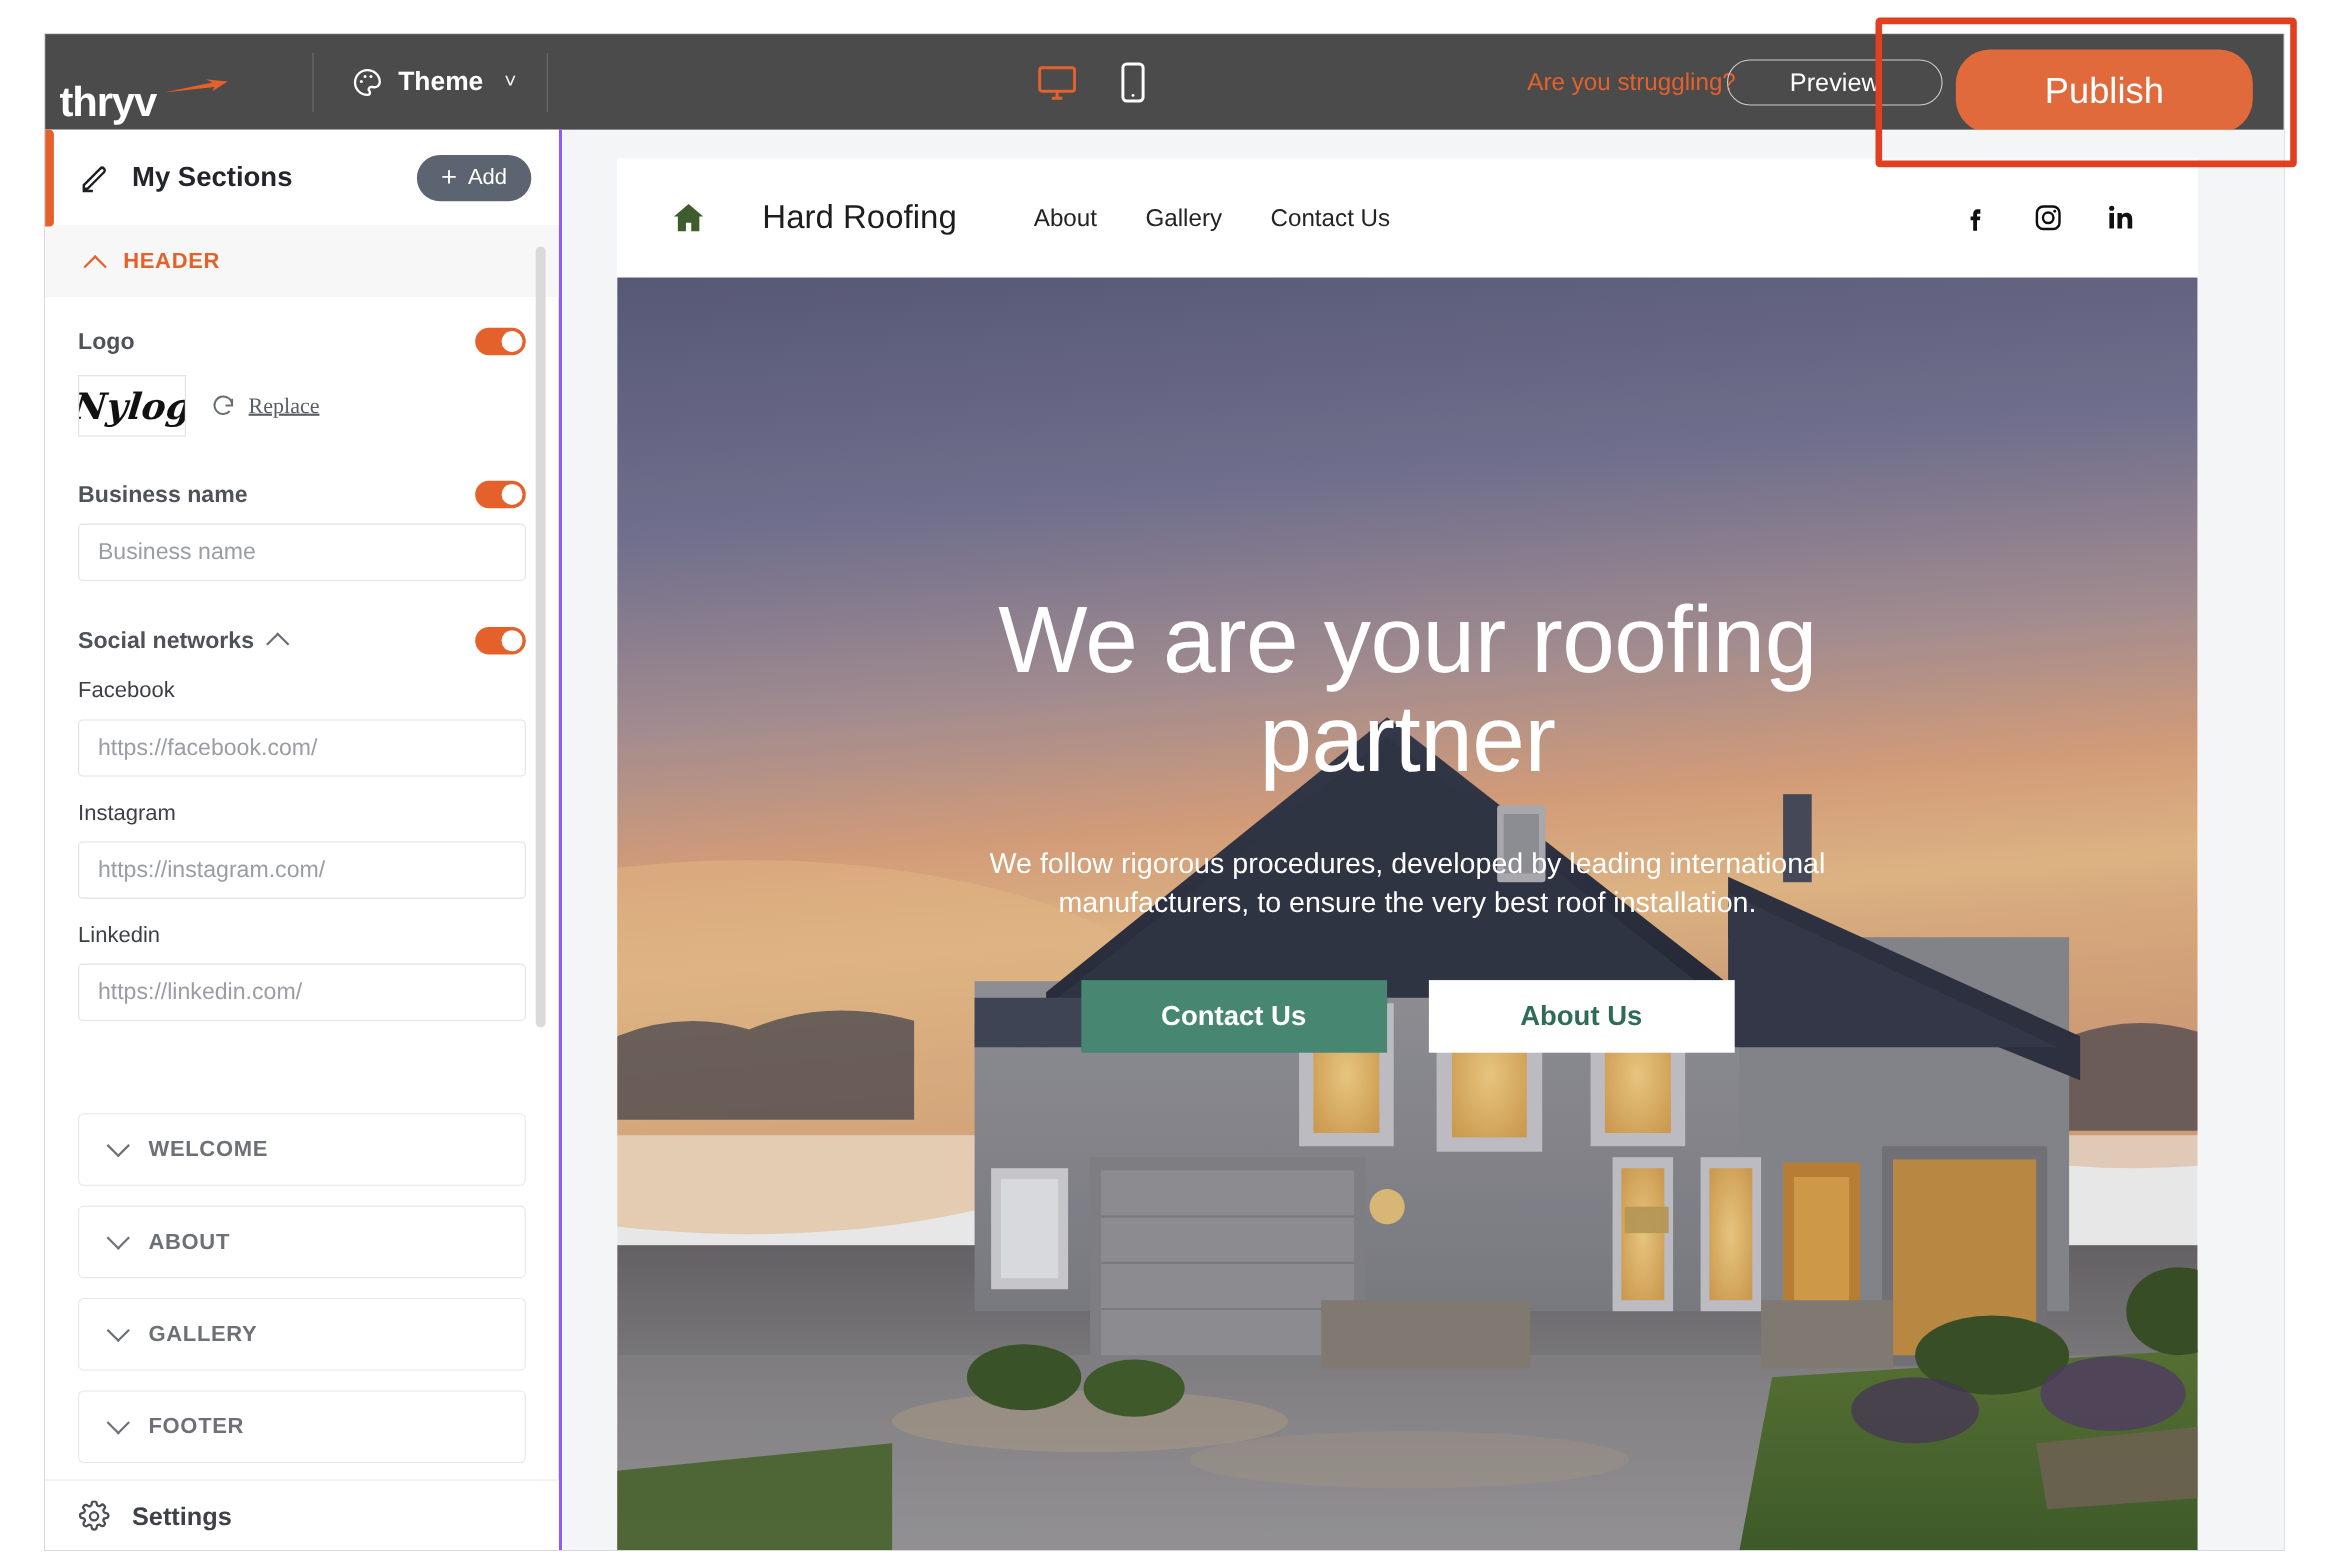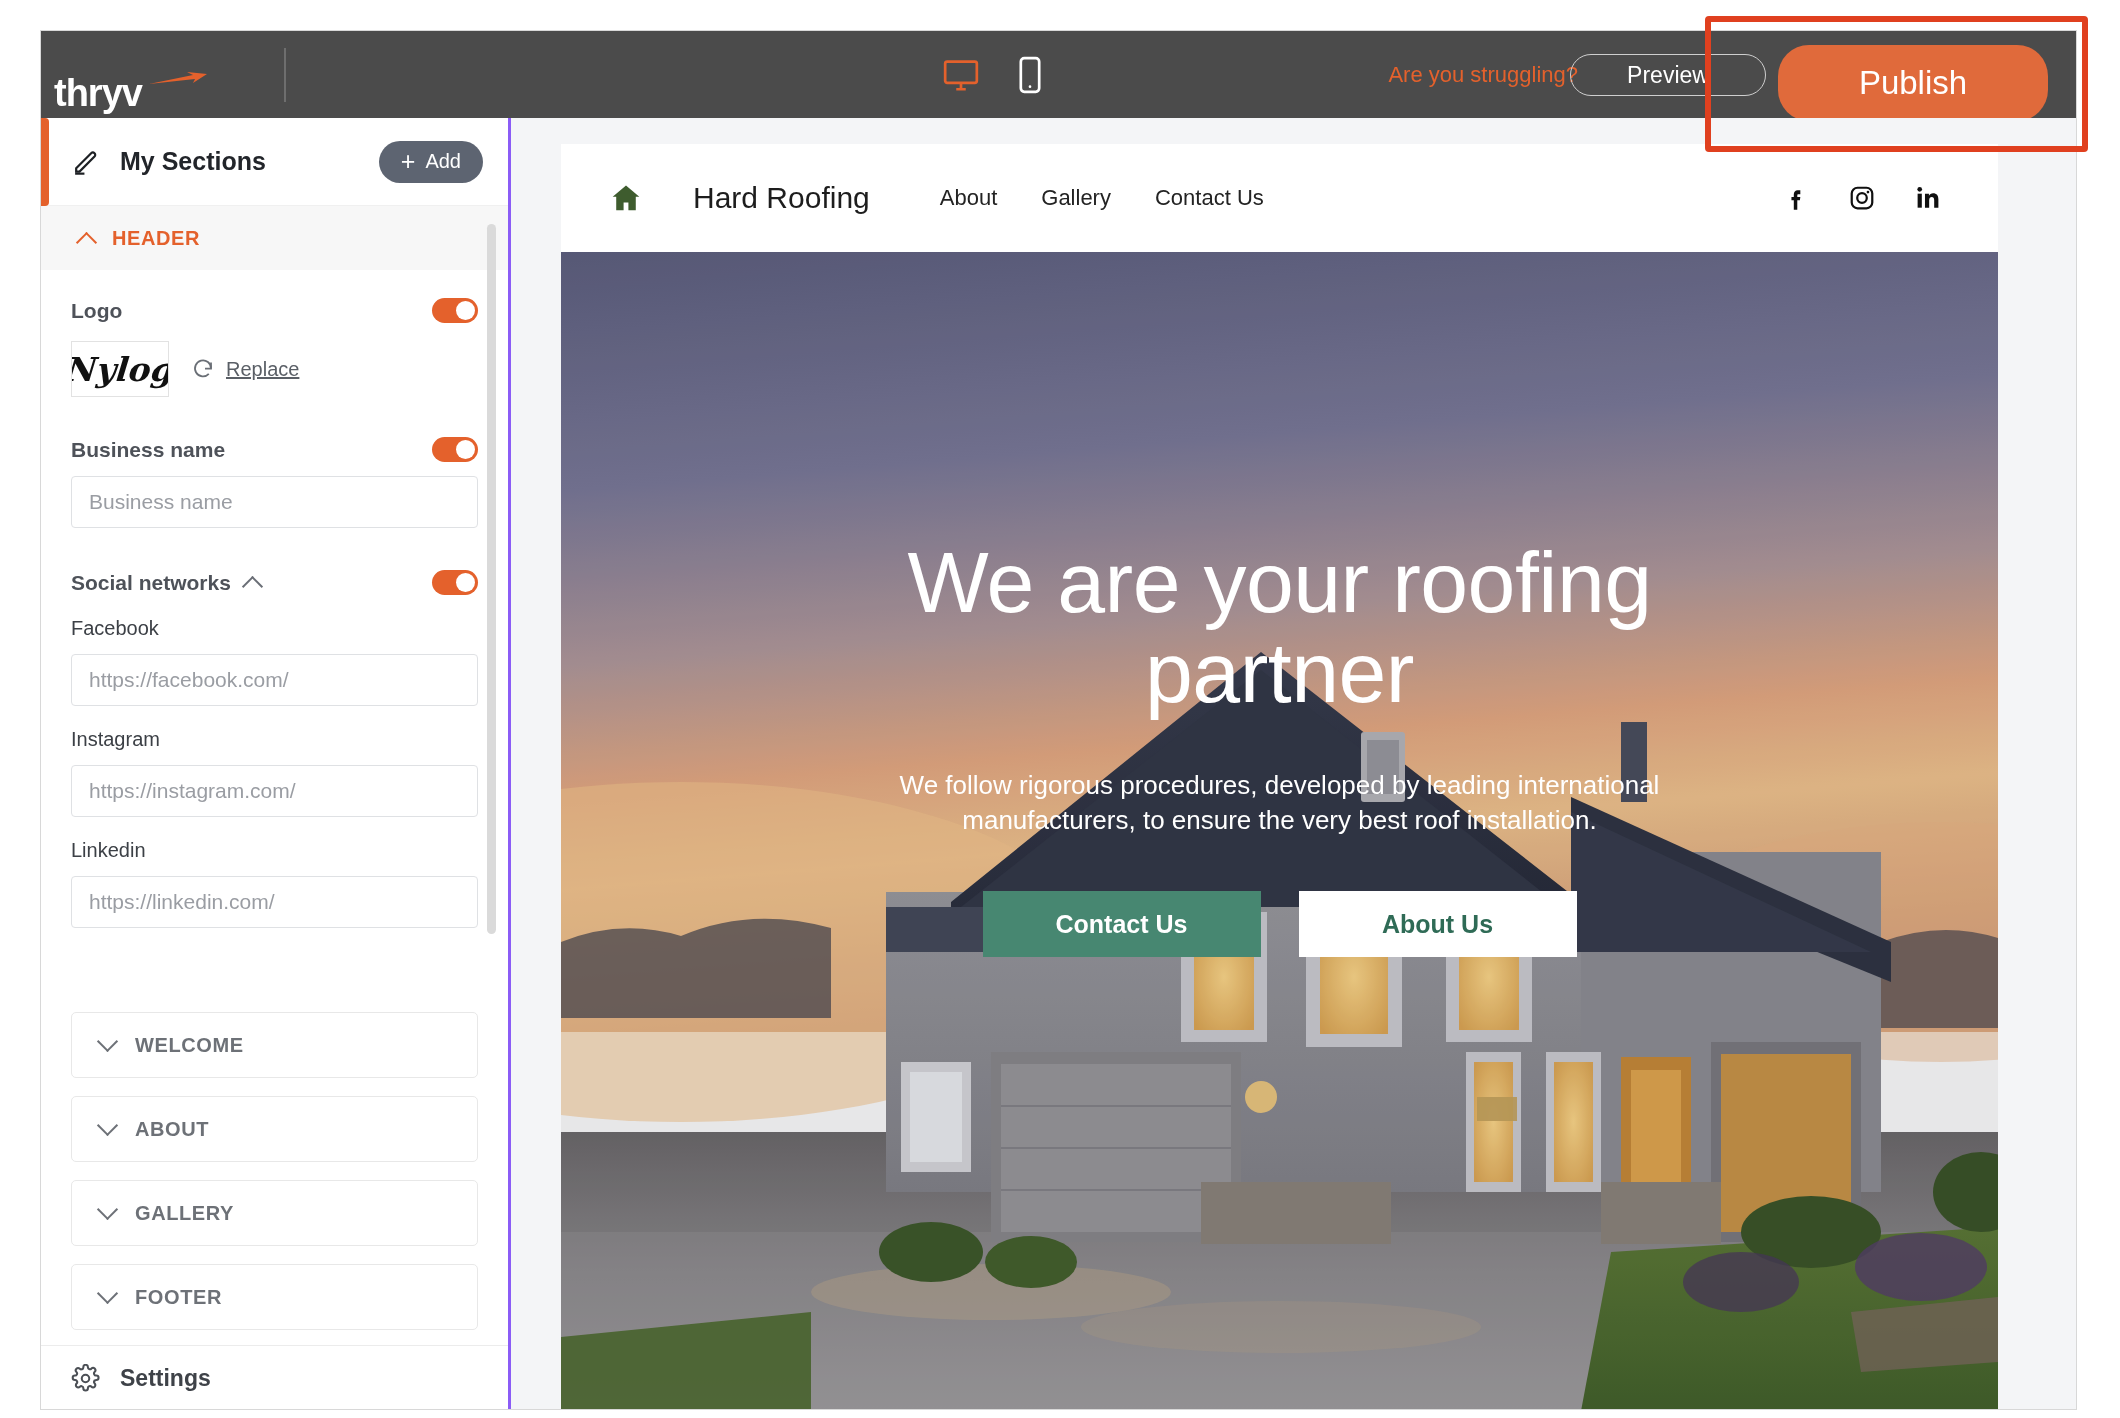--- a/index.html
+++ b/index.html
@@ -200,21 +200,21 @@
     font-family: "DejaVu Serif", serif;
     font-style: italic; font-weight: 700;
     font-size: 33px; color: #111111;
     transform: skewX(-6deg);
   }
   .replace-link {
     display: flex; align-items: center; gap: 11px;
     color: #5a5f66; font-size: 20px;
     cursor: pointer;
   }
-  .replace-link .rl-text { text-decoration: underline; }
+  .replace-link .rl-text { text-decoration: underline; font-family: Liberation Serif, serif; }
 
   .text-input {
     width: 100%; height: 52px; margin-top: 14px;
     border: 1px solid #dfe1e4; border-radius: 4px;
     background: #ffffff;
     padding: 0 17px; font-size: 21px; color: #3a3d42;
     font-family: inherit; outline: none;
   }
   .text-input::placeholder { color: #9a9da3; }
   .sub-label {
@@ -326,20 +326,30 @@
       <div class="brand">
         <svg class="brand-arrow" viewBox="0 0 58 14">
           <path d="M0 12 L44 3 L38 0 L58 2 L44 11 L46 7 Z" fill="#e4612c"></path>
         </svg>
         <div class="brand-word">thryv</div>
         <div class="brand-sub">Website Admin</div>
       </div>
 
       <div class="tb-divider"></div>
 
+      <div class="theme-btn">
+        <svg width="30" height="30" viewBox="0 0 24 24" fill="none" stroke="#ffffff" stroke-width="1.7">
+          <path d="M12 3a9 9 0 0 0 0 18c1.2 0 1.9-.8 1.9-1.7 0-.5-.2-.9-.5-1.2-.3-.3-.5-.7-.5-1.1 0-.9.8-1.7 1.8-1.7h1.5A3.8 3.8 0 0 0 21 11.5C21 6.8 16.9 3 12 3z"></path>
+          <circle cx="7.6" cy="11.3" r="1.1" fill="#ffffff" stroke="none"></circle>
+          <circle cx="10.3" cy="7.6" r="1.1" fill="#ffffff" stroke="none"></circle>
+          <circle cx="14.6" cy="7.6" r="1.1" fill="#ffffff" stroke="none"></circle>
+        </svg>
+        <span>Theme</span>
+        <span class="chev">˅</span>
+      </div>
 
       <div class="tb-divider"></div>
 
       <div id="device-toggle">
         <span class="dev-icon">
           <svg width="40" height="38" viewBox="0 0 24 24" fill="none" stroke="#e4612c" stroke-width="1.7">
             <rect x="2" y="3.5" width="20" height="13.5" rx="1.3"></rect>
             <path d="M9 21h6M12 17v4"></path>
           </svg>
         </span>

